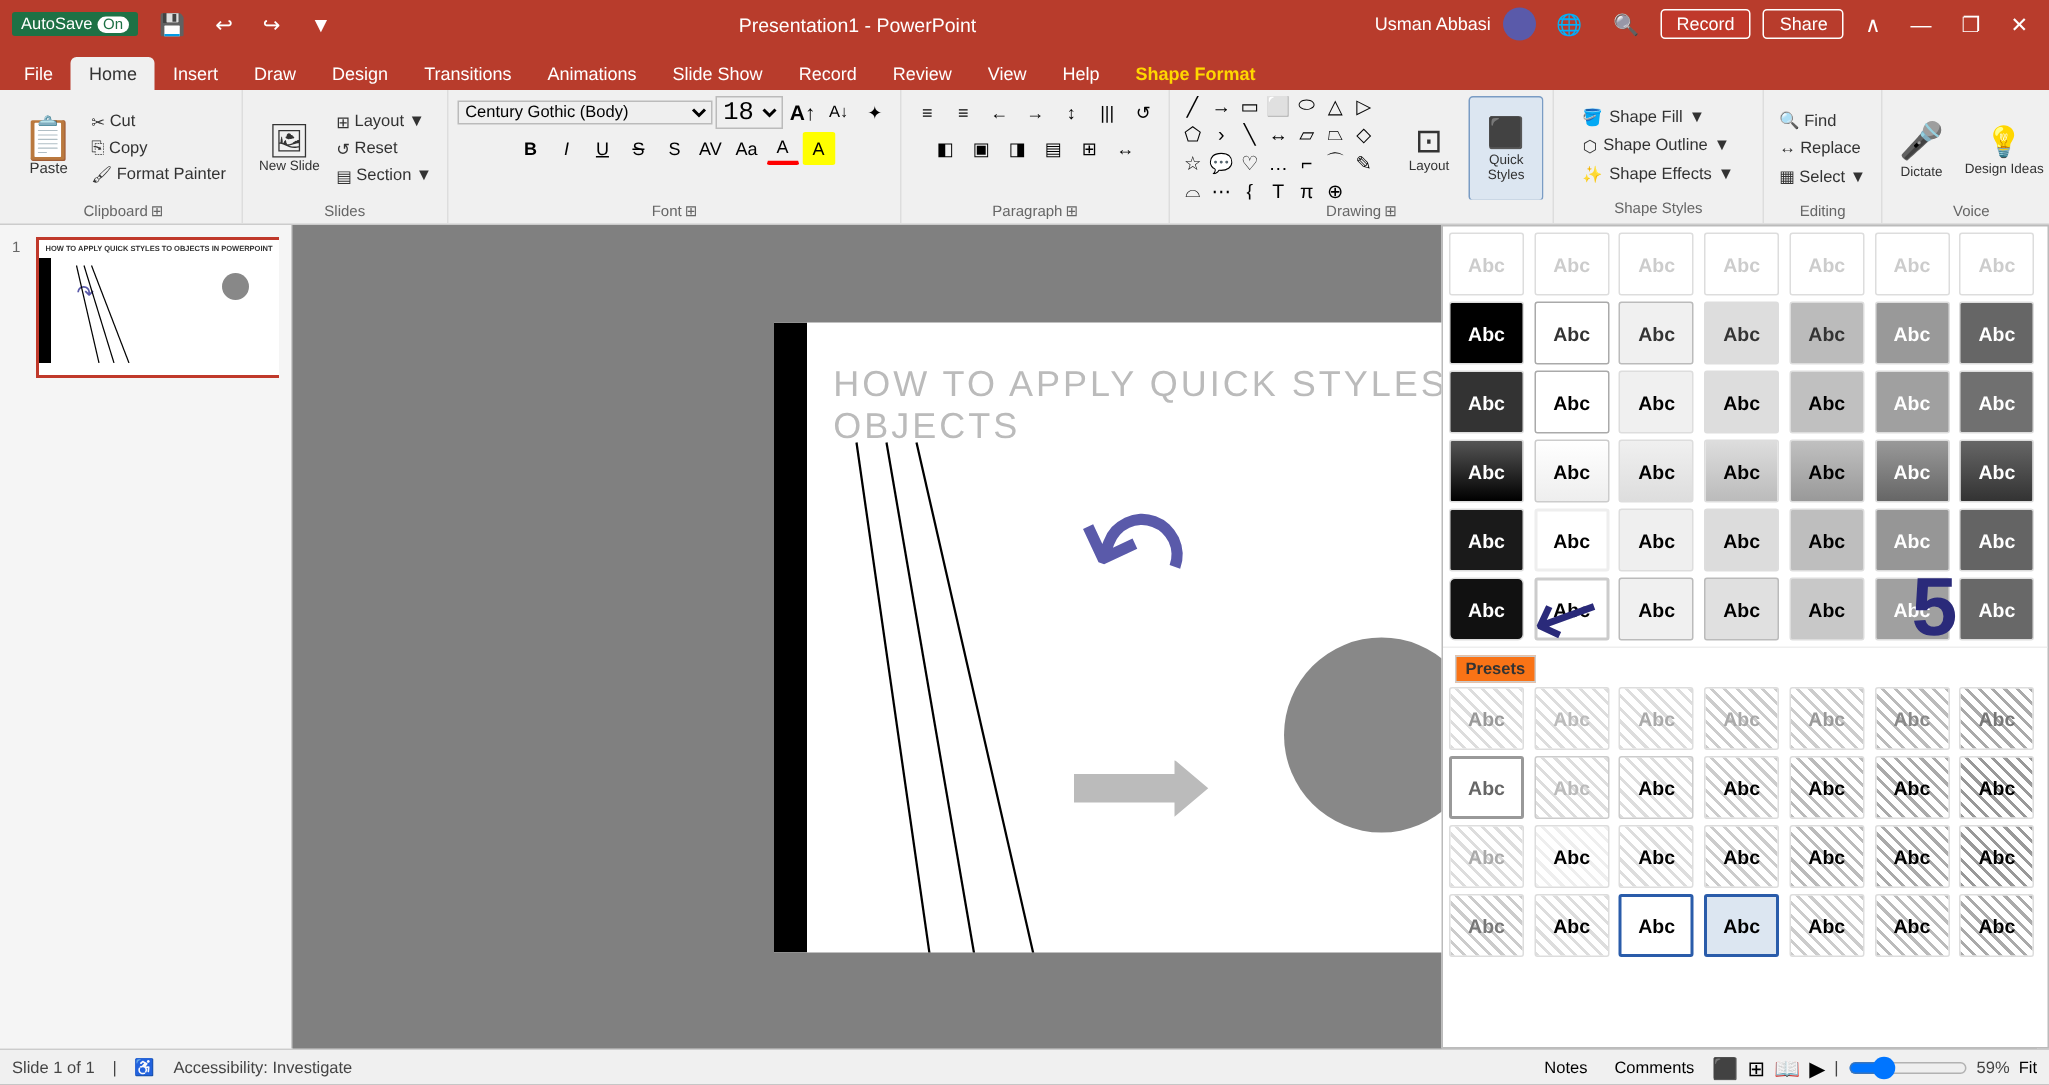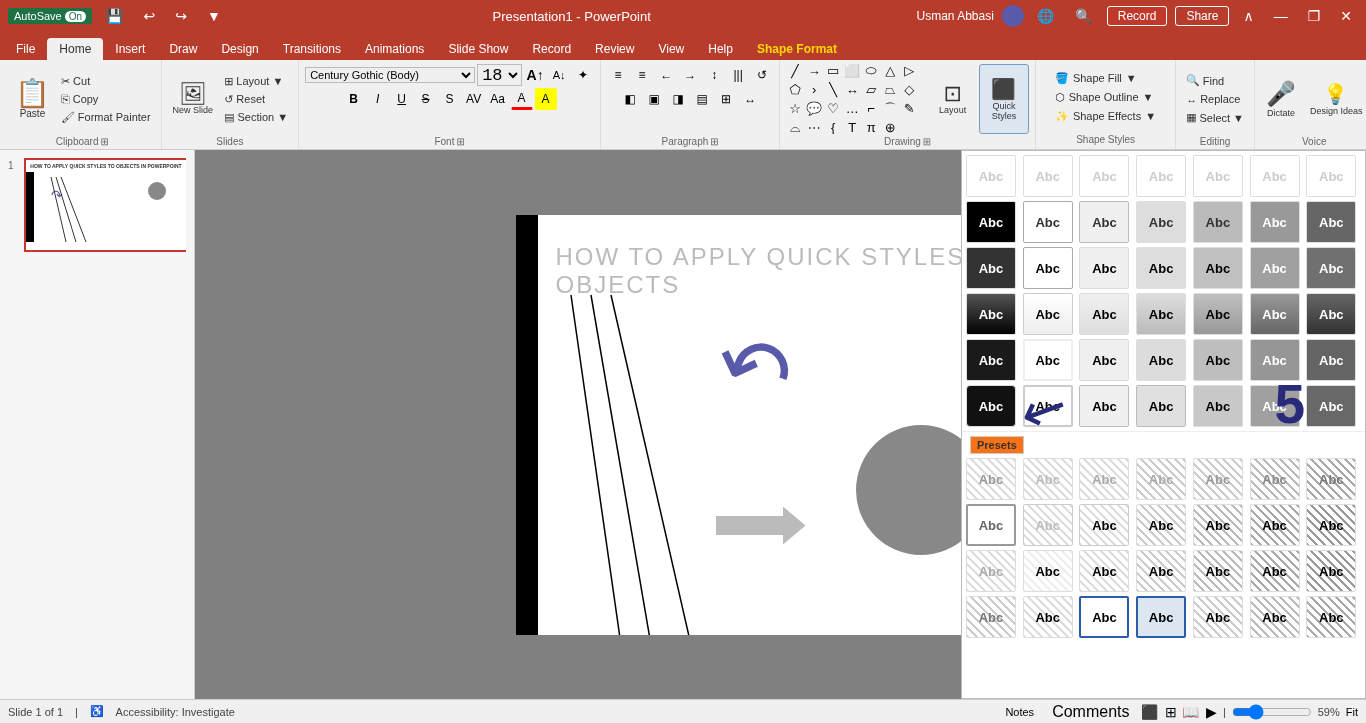--- a/index.html
+++ b/index.html
@@ -672,21 +672,21 @@
 
 <div class="status-bar">
   <div class="status-left">
     <span>Slide 1 of 1</span>
     <span>|</span>
     <span>♿</span>
     <span>Accessibility: Investigate</span>
   </div>
   <div class="status-right">
     <button style="background:none;border:none;cursor:pointer;font-size:11px;padding:2px 6px;">Notes</button>
-    <button style="background:none;border:none;cursor:pointer;font-size:16px;padding:2px 6px;text-align:right;">Comments</button>
+    <button style="background:none;border:none;cursor:pointer;font-size:11px;padding:2px 6px;text-align:right;">Comments</button>
     <button style="background:none;border:none;cursor:pointer;font-size:14px;">⬛</button>
     <button style="background:none;border:none;cursor:pointer;font-size:14px;">⊞</button>
     <button style="background:none;border:none;cursor:pointer;font-size:14px;">📖</button>
     <button style="background:none;border:none;cursor:pointer;font-size:14px;">▶</button>
     <span>|</span>
     <input type="range" min="10" max="200" value="59" class="zoom-slider" style="">
     <span>59%</span>
     <button style="background:none;border:none;cursor:pointer;font-size:11px;">Fit</button>
   </div>
 </div>

